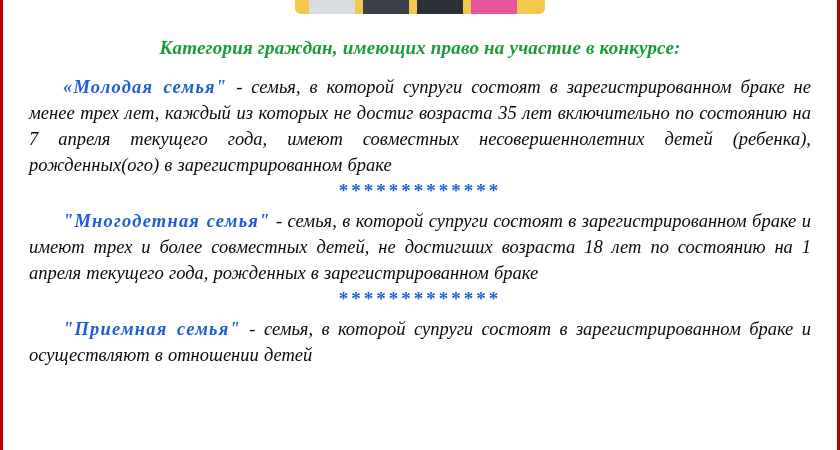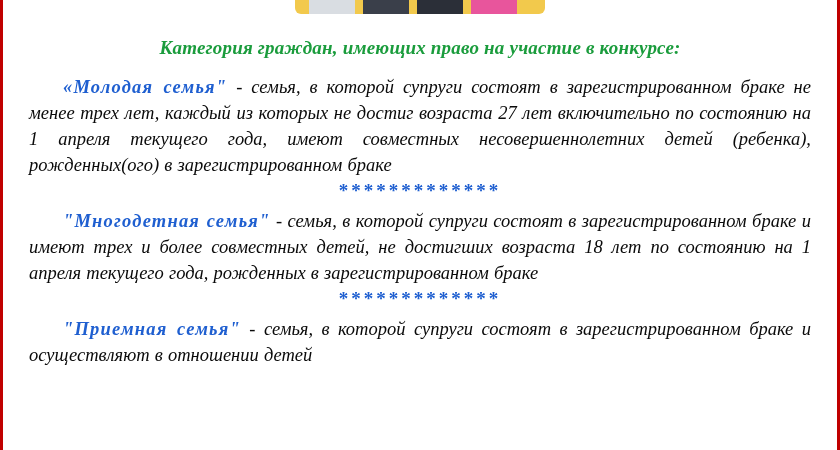--- a/index.html
+++ b/index.html
@@ -126,21 +126,21 @@
       <div class="p3"></div>
       <div class="p4"></div>
     </div>
   </div>
 
   <div class="content">
 
     <div class="heading">Категория граждан, имеющих право на участие в конкурсе:</div>
 
     <div class="block">
-      <p class="para"><span class="term">«Молодая семья"</span><span> - семья, в которой супруги состоят в зарегистрированном браке не менее трех лет, каждый из которых не достиг возраста 27 лет включительно по состоянию на 1 апреля текущего года, имеют совместных несовершеннолетних детей (ребенка), рожденных(ого) в зарегистрированном браке</span></p>
+      <p class="para"><span class="term">«Молодая семья"</span><span> - семья, в которой супруги состоят в зарегистрированном браке не менее трех лет, каждый из которых не достиг возраста 35 лет включительно по состоянию на 7 апреля текущего года, имеют совместных несовершеннолетних детей (ребенка), рожденных(ого) в зарегистрированном браке</span></p>
       <div class="separator">*************</div>
     </div>
 
     <div class="block">
       <p class="para p-multi"><span class="term">"Многодетная семья"</span><span> - семья, в которой супруги состоят в зарегистрированном браке и имеют трех и более совместных детей, не достигших возраста 18 лет по состоянию на 1 апреля текущего года, рожденных в зарегистрированном браке</span></p>
       <div class="separator">*************</div>
     </div>
 
     <div class="block">
       <p class="para"><span class="term">"Приемная семья"</span><span> - семья, в которой супруги состоят в зарегистрированном браке и осуществляют в отношении детей</span></p>

